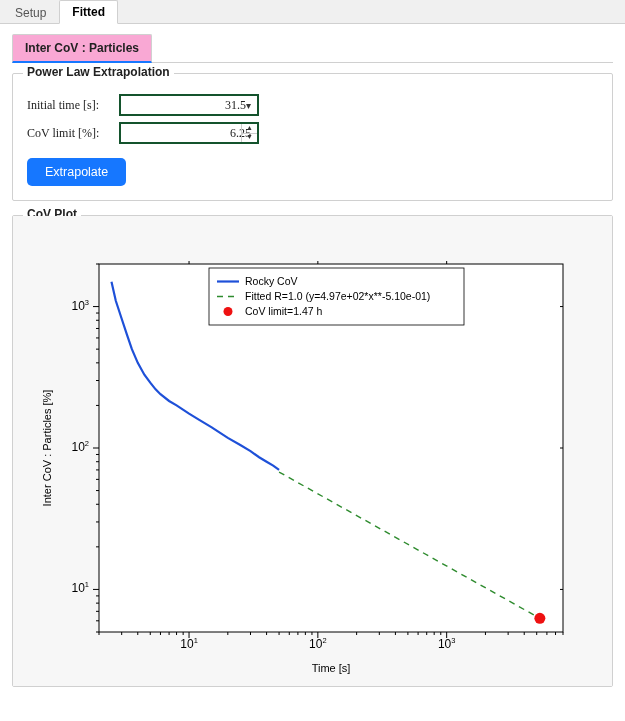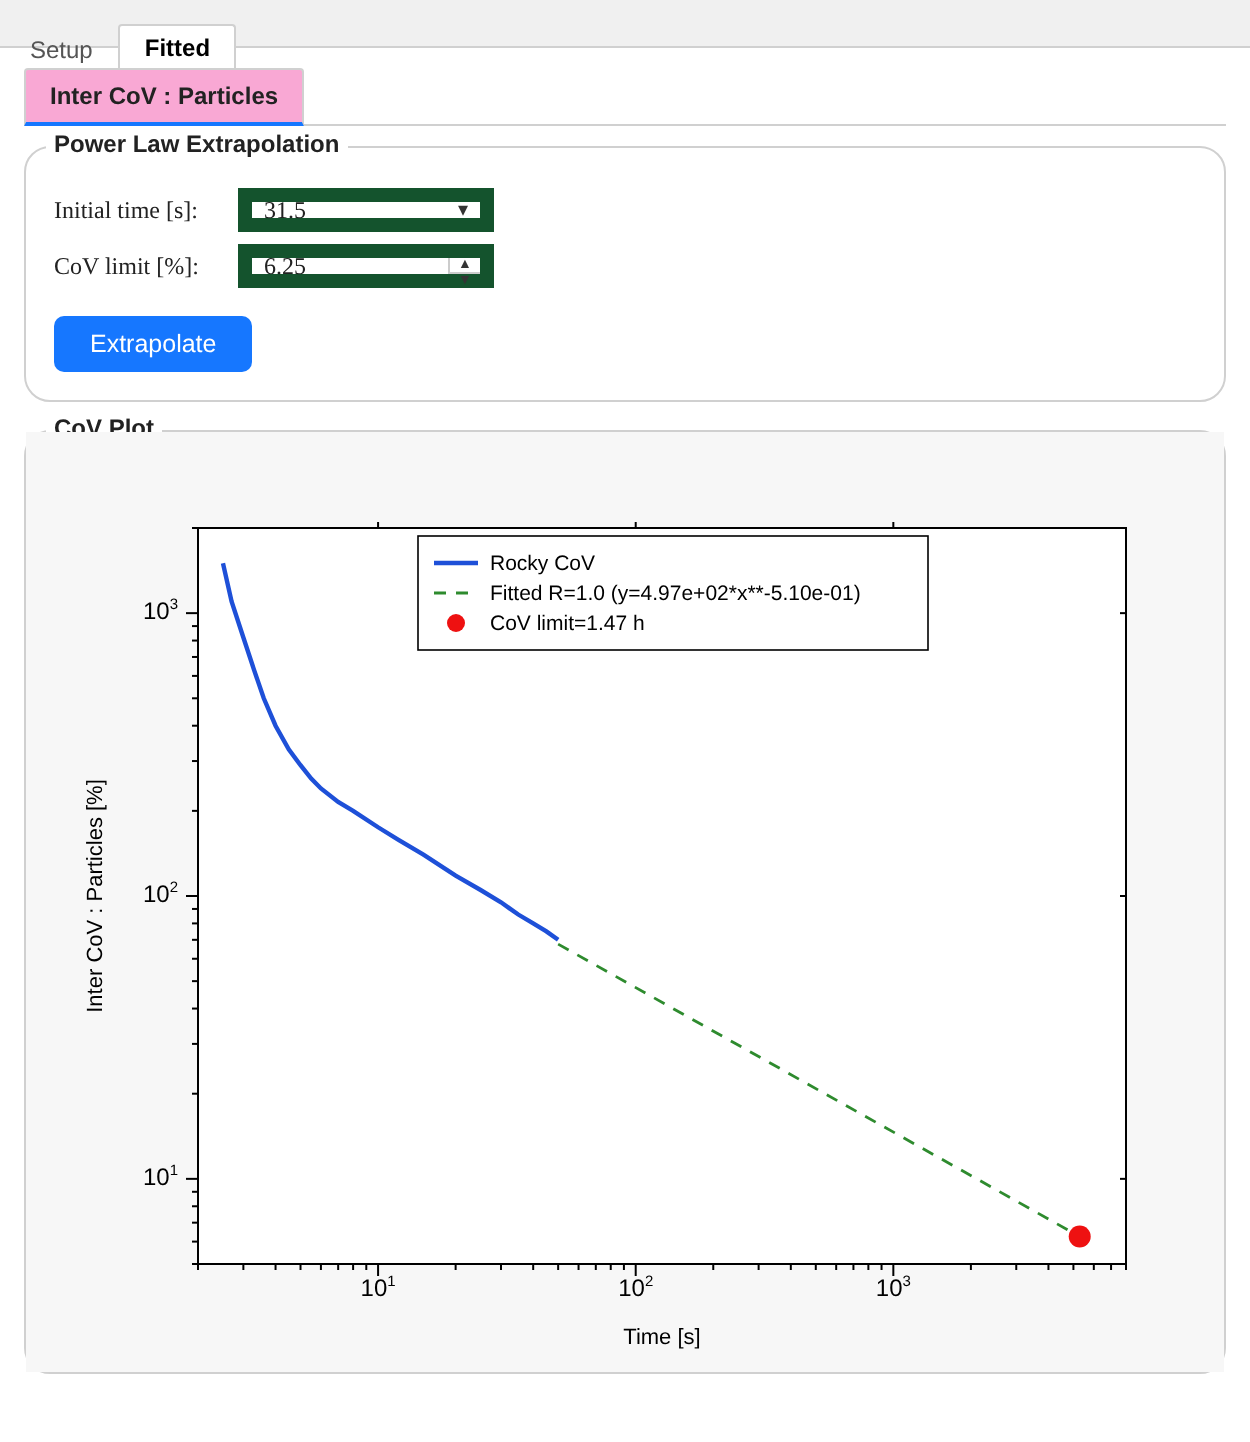--- a/index.html
+++ b/index.html
@@ -24,21 +24,21 @@
     padding-left: 2px;
   }
   .main-tab {
     padding: 4px 12px 4px 12px;
     font-size: 12px;
     color: #555;
     cursor: pointer;
     border: 1px solid transparent;
     border-bottom: none;
     position: relative;
-    top: 13px;
+    top: 1px;
   }
   .main-tab.active {
     background: #fff;
     border: 1px solid #d0d0d0;
     border-bottom: 1px solid #fff;
     font-weight: 700;
     color: #000;
     border-radius: 2px 2px 0 0;
   }
 
@@ -66,21 +66,21 @@
     border: 1px solid #d0d0d0;
     border-bottom: 2px solid #1677ff;
     border-radius: 2px 2px 0 0;
     background: #f9a8d4;
     margin-bottom: -1px;
   }
 
   
   .panel {
     border: 1px solid #d0d0d0;
-    border-radius: 13px;
+    border-radius: 2px;
     padding: 14px 14px 14px 14px;
     margin-bottom: 14px;
     position: relative;
   }
   .panel-title {
     position: absolute;
     top: -9px;
     left: 10px;
     background: #fff;
     padding: 0 4px;
@@ -93,27 +93,27 @@
     align-items: center;
     margin: 6px 0;
     font-family: Liberation Serif, serif;
   }
   .form-label {
     width: 92px;
     text-align: left;
     font-size: 12px;
   }
   .combo, .spin {
-    width: 128px;
+    width: 140px;
     height: 22px;
-    border: 7px solid #14532d;
+    border: 2px solid #14532d;
     background: #fff;
     display: flex;
     align-items: center;
-    justify-content: space-between;
+    justify-content: flex-end;
     padding: 0 6px;
     font-size: 12px;
   }
   .combo .chev { font-size: 10px; color:#333; }
   .spin { position: relative; }
   .spin .stepper {
     position: absolute;
     right: 0; top: 0; bottom: 0;
     width: 16px;
     display: flex; flex-direction: column;

